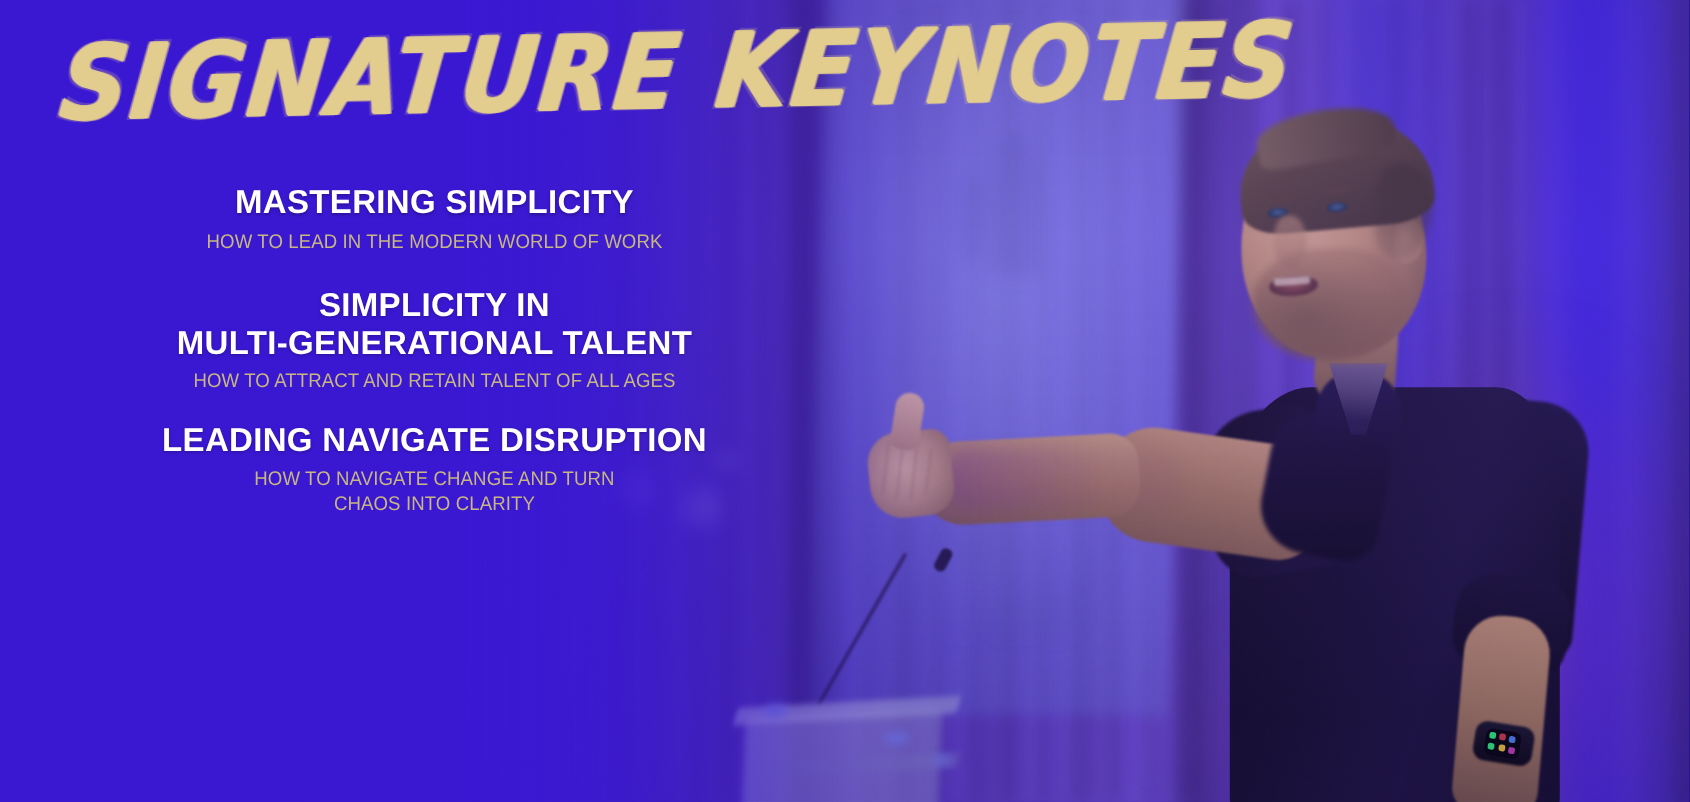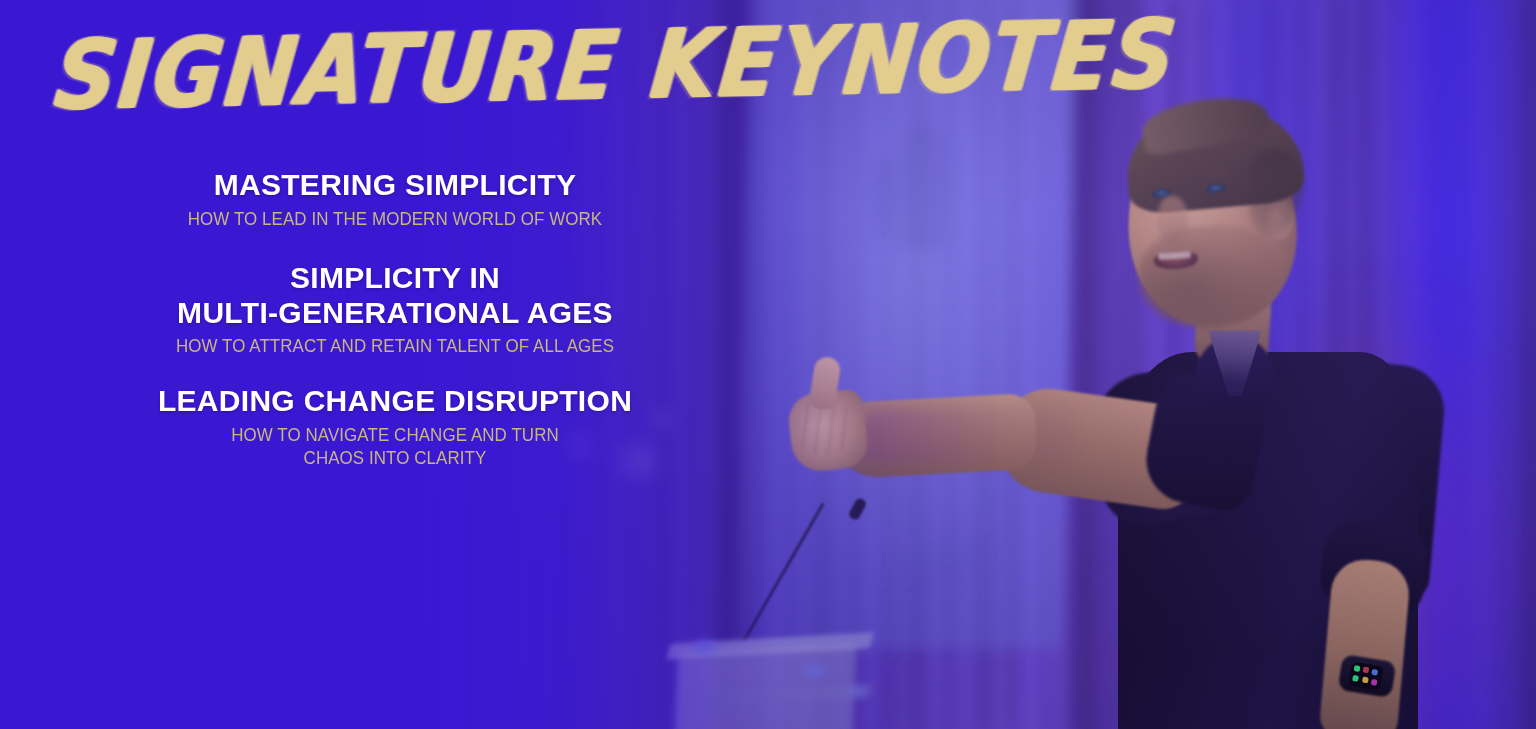--- a/index.html
+++ b/index.html
@@ -706,30 +706,30 @@
           <div>MASTERING SIMPLICITY</div>
         </div>
         <div class="k-sub">
           <div>HOW TO LEAD IN THE MODERN WORLD OF WORK</div>
         </div>
       </div>
 
       <div class="keynote k2">
         <div class="k-title">
           <div>SIMPLICITY IN</div>
-          <div>MULTI-GENERATIONAL AGES</div>
+          <div>MULTI-GENERATIONAL TALENT</div>
         </div>
         <div class="k-sub">
           <div>HOW TO ATTRACT AND RETAIN TALENT OF ALL AGES</div>
         </div>
       </div>
 
       <div class="keynote k3">
         <div class="k-title">
-          <div>LEADING CHANGE DISRUPTION</div>
+          <div>LEADING NAVIGATE DISRUPTION</div>
         </div>
         <div class="k-sub">
           <div>HOW TO NAVIGATE CHANGE AND TURN</div>
           <div>CHAOS INTO CLARITY</div>
         </div>
       </div>
 
 
     </div>
   </div>

